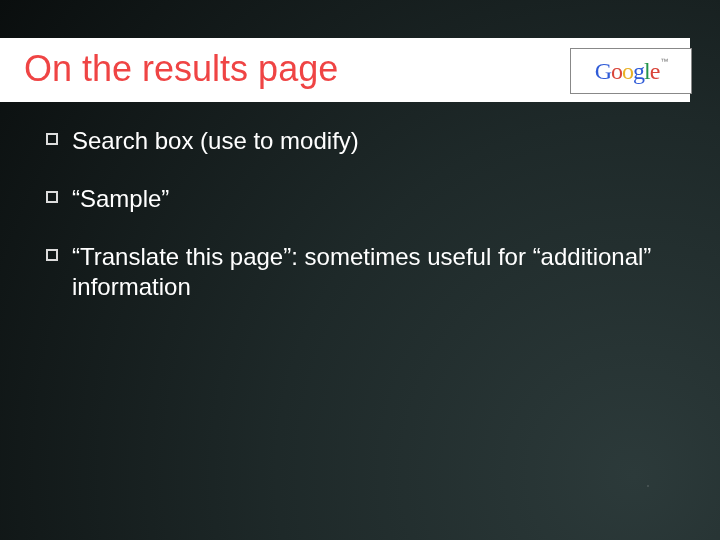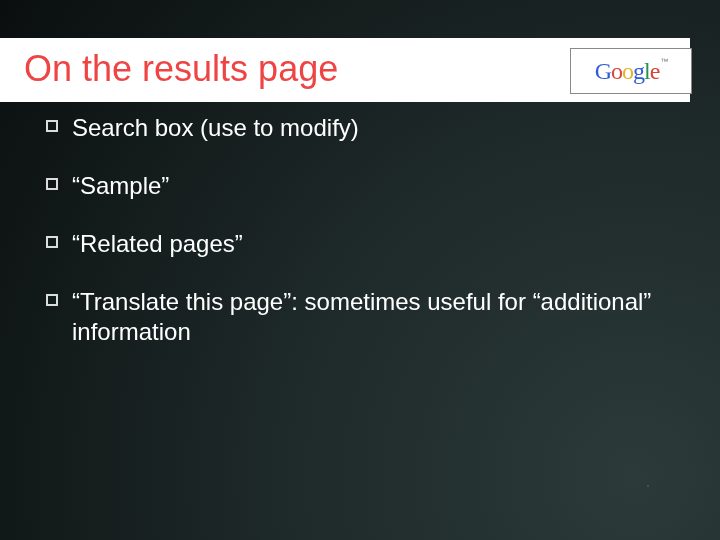--- a/index.html
+++ b/index.html
@@ -61,21 +61,21 @@
   }
   .logo .g1 { color:#2f5bd7; }
   .logo .o1 { color:#d9453a; }
   .logo .o2 { color:#e9b227; }
   .logo .g2 { color:#2f5bd7; }
   .logo .l  { color:#23944b; }
   .logo .e  { color:#d9453a; }
   .logo .tm { color:#777; font-size:8px; position:relative; top:-10px; margin-left:1px; font-family:Arial; }
   .bullets {
     position: absolute;
-    top: 113px;
+    top: 126px;
     left: 46px;
     right: 40px;
     color: #ffffff;
     font-size: 24px;
     line-height: 1.25;
   }
   .bullet {
     display: flex;
     margin-bottom: 28px;
   }
@@ -128,22 +128,18 @@
     <div class="bullet">
       <div class="bullet-mark"></div>
       <div class="bullet-text">Search box (use to modify)</div>
     </div>
     <div class="bullet">
       <div class="bullet-mark"></div>
       <div class="bullet-text">“Sample”</div>
     </div>
     <div class="bullet">
       <div class="bullet-mark"></div>
-      <div class="bullet-text">“Related pages”</div>
-    </div>
-    <div class="bullet">
-      <div class="bullet-mark"></div>
       <div class="bullet-text">“Translate this page”: sometimes useful for “additional” information</div>
     </div>
   </div>
 
 
 </div>
 
 </body></html>

